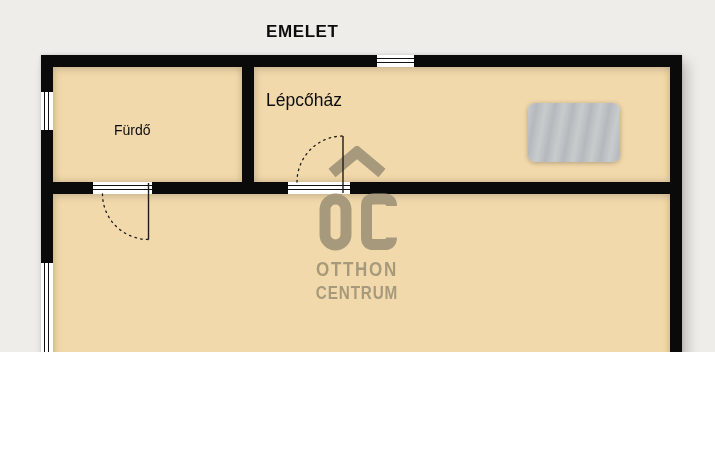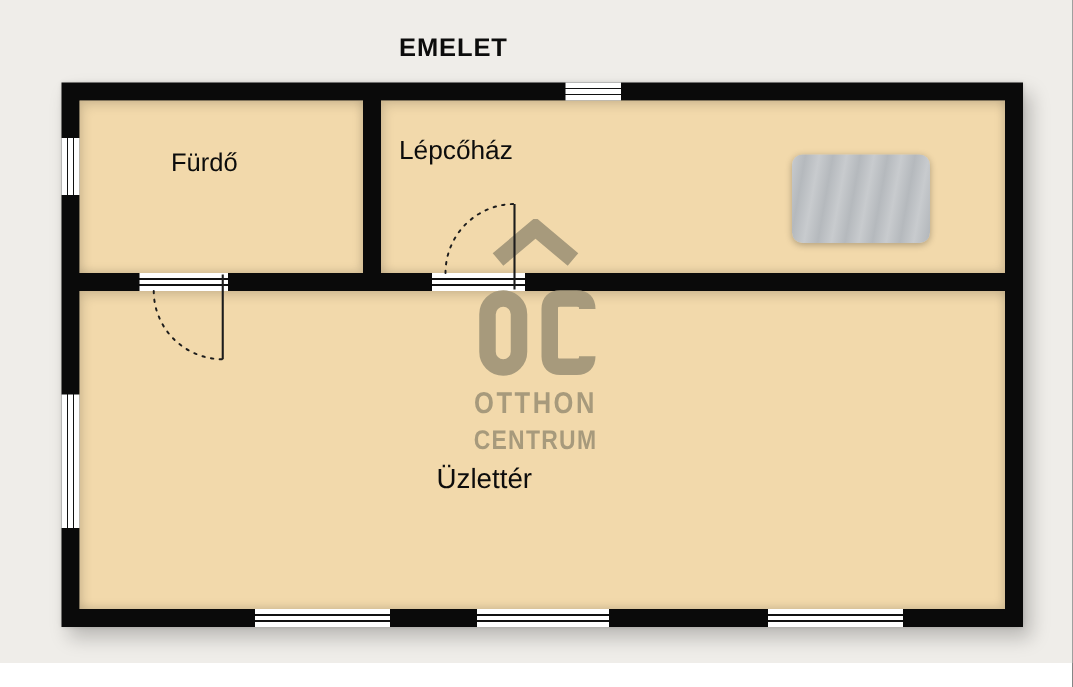--- a/index.html
+++ b/index.html
@@ -1,17 +1,17 @@
 <!DOCTYPE html>
 <html style="--background: #efede9; --floor: #f2d9ab; --wall: #0a0a0a; --line: #1c1c1c; --watermark: #a79a7c; --label: #0c0c0c; --stairs-base: #b5b9bd; --stairs-stripe: #c8cbce;"><head>
 <meta charset="utf-8">
 <style>
   html,body { margin:0; padding:0; }
   .canvas {
-    position:relative; width:715px; height:442px;
+    position:relative; width:715px; height:352px;
     background: var(--background, #efede9);
     font-family:"Liberation Sans", sans-serif;
     overflow:hidden;
   }
   .abs { position:absolute; }
 
   .plan-title {
     left:266px; top:22px; font-size:17px; font-weight:600;
     letter-spacing:.6px; color: var(--label,#0c0c0c);
   }
@@ -56,21 +56,21 @@
   .stairs-mat {
     left:528px; top:103px; width:92px; height:59px; border-radius:7px;
     background: repeating-linear-gradient(100deg,
       var(--stairs-stripe,#c8cbce) 0px,
       var(--stairs-base,#b5b9bd) 9px,
       var(--stairs-stripe,#c8cbce) 18px);
     box-shadow: 0 1px 5px rgba(0,0,0,.28);
   }
 
   .room-label { color: var(--label,#0c0c0c); white-space:nowrap; }
-  .label-furdo     { left:114px; top:99px; font-size:17px; }
+  .label-furdo     { left:114px; top:122px; font-size:14px; }
   .label-lepcsohaz { left:266px; top:90px;  font-size:17.5px; }
   .label-uzletter  { left:291px; top:308px; font-size:18.5px; }
 
   
   .wm-svg { left:310px; top:146px; width:95px; height:110px; }
   .wm-stroke { stroke: var(--watermark,#a79a7c); fill:none; }
   .wm-text {
     left:257px; width:200px; text-align:center;
     font-weight:bold; color: var(--watermark,#a79a7c);
     transform: scaleX(.85); transform-origin:center;
@@ -119,15 +119,14 @@
 
   <svg class="abs door-svg" viewBox="0 0 715 458">
     <line class="door-leaf" x1="148.5" y1="183" x2="148.5" y2="239.5"></line>
     <path class="door-arc" d="M 102.5 194 A 46 45.5 0 0 0 148.5 239.5"></path>
     <line class="door-leaf" x1="343" y1="136" x2="343" y2="193"></line>
     <path class="door-arc" d="M 297 182 A 46 46 0 0 1 343 136"></path>
   </svg>
 
   <div class="abs room-label label-furdo">Fürdő</div>
   <div class="abs room-label label-lepcsohaz">Lépcőház</div>
-  <div class="abs room-label label-uzletter">Üzlettér</div>
 
 </div>
 
 </body></html>

